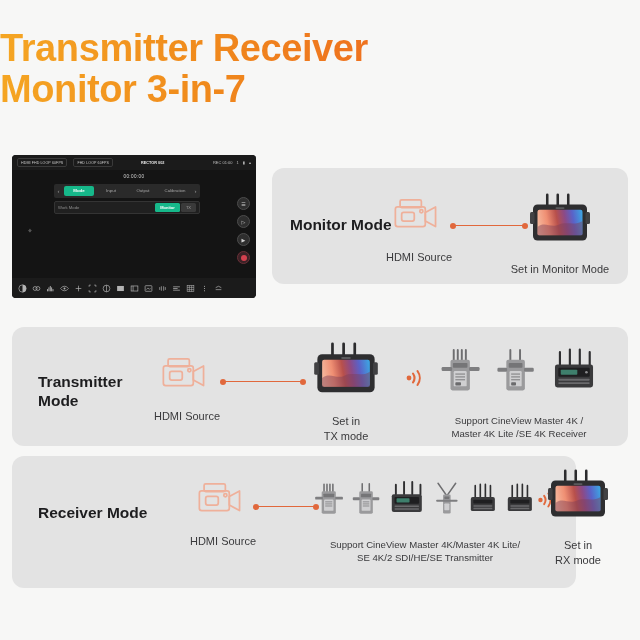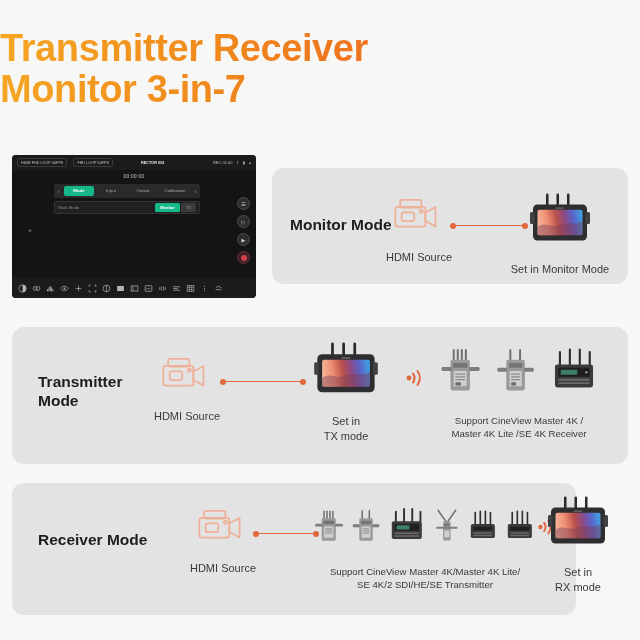--- a/index.html
+++ b/index.html
@@ -28,22 +28,22 @@
     -webkit-text-fill-color: transparent;
   }
 
   
   .card {
     position: absolute;
     background: #e3e3e3;
     border-radius: 12px;
   }
   #card-monitor { left: 272px; top: 168px; width: 356px; height: 116px; }
-  #card-tx      { left: 12px;  top: 327px; width: 616px; height: 137px; }
-  #card-rx      { left: 12px;  top: 483px; width: 564px; height: 132px; }
+  #card-tx      { left: 12px;  top: 327px; width: 616px; height: 119px; }
+  #card-rx      { left: 12px;  top: 456px; width: 564px; height: 132px; }
 
   .mode-label {
     position: absolute;
     font-size: 15.5px;
     font-weight: bold;
     color: #1d1d1f;
     line-height: 1.22;
   }
 
   

